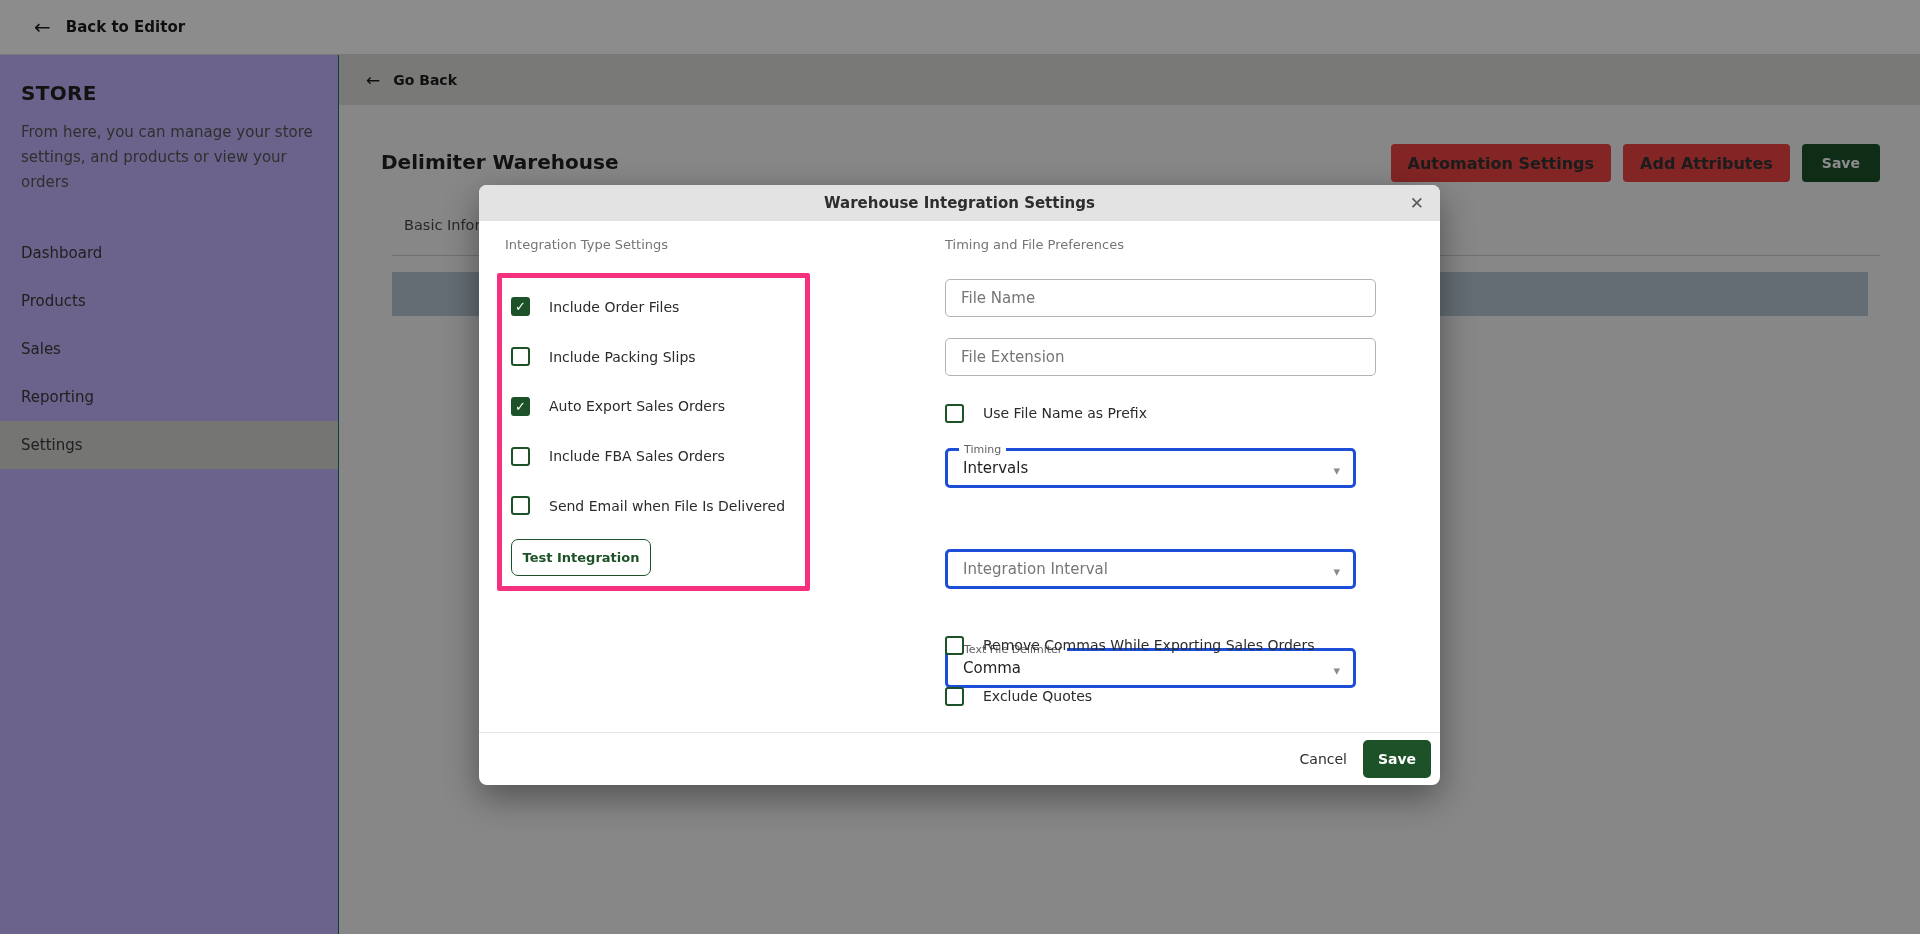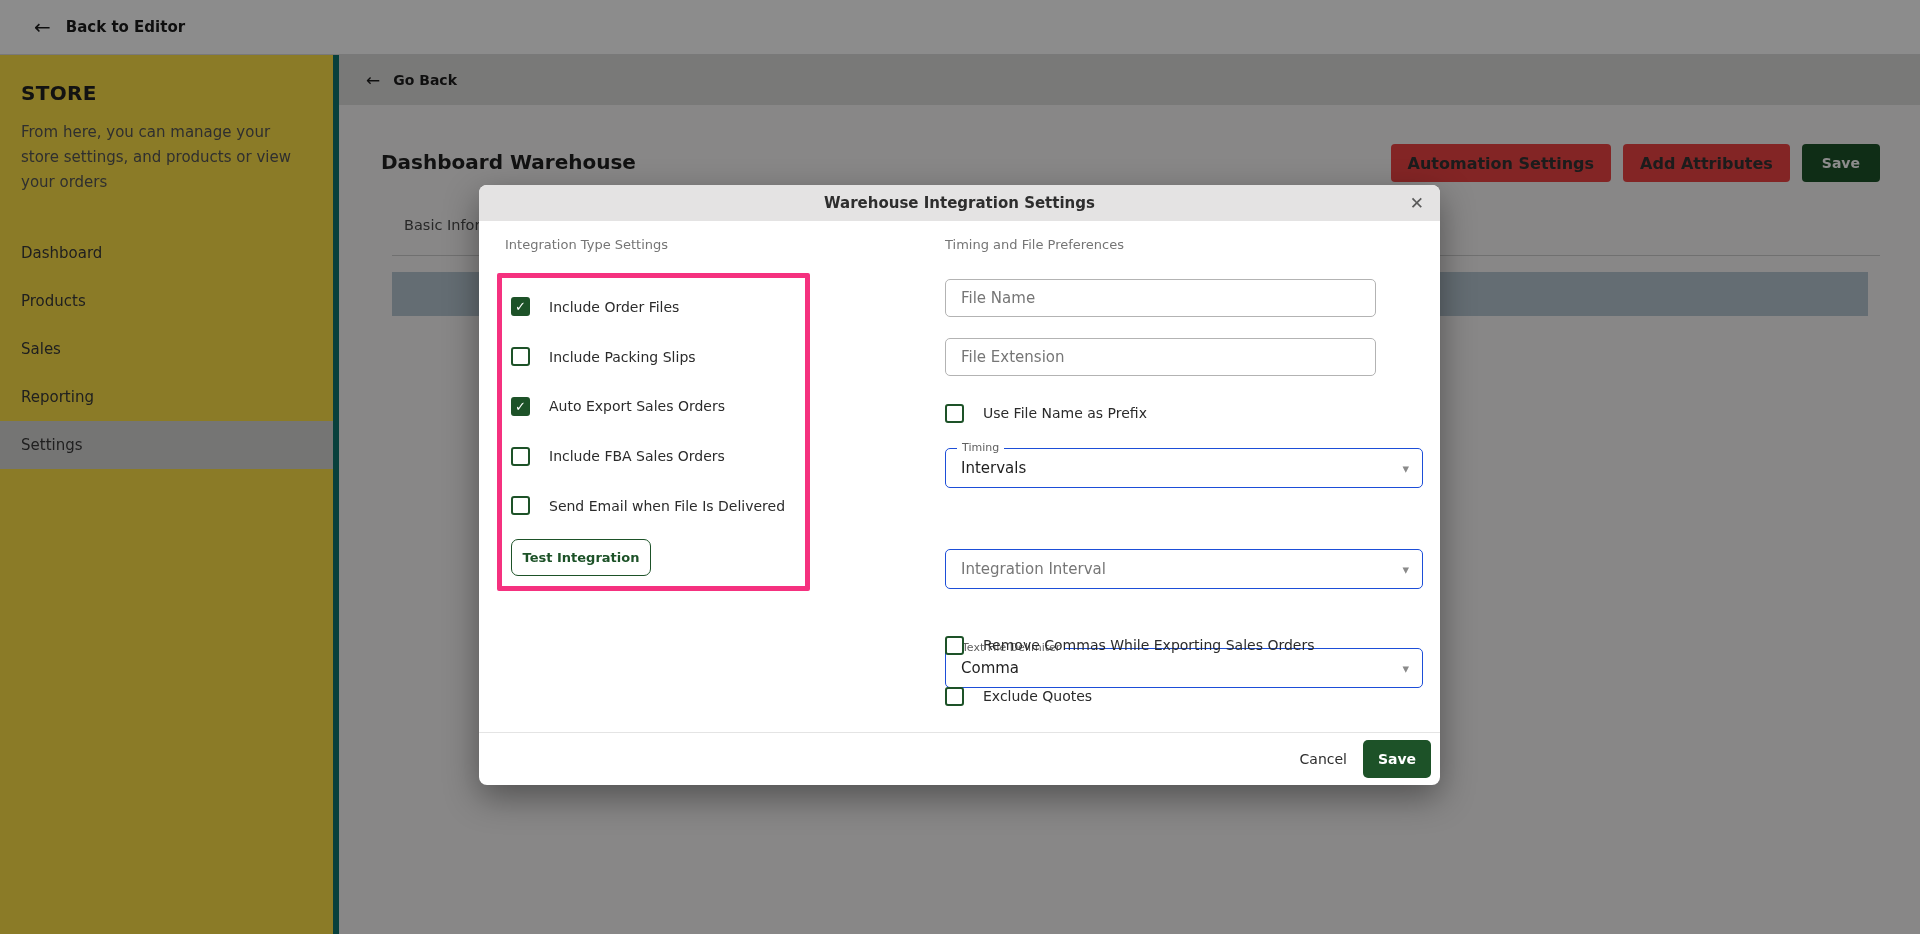--- a/index.html
+++ b/index.html
@@ -7,21 +7,21 @@
     font-family:"DejaVu Sans","Liberation Sans",sans-serif; background:#f6f6f6; }
 
   
   .topbar { position:absolute; left:0; top:0; width:1920px; height:55px;
     background:#ffffff; border-bottom:1px solid #dcdcdc; display:flex; align-items:center;
     padding-left:34px; z-index:1; }
   .back-arrow { font-size:20px; color:#1d1d1d; margin-right:15px; }
   .topbar-label { font-size:15px; font-weight:600; color:#1d1d1d;text-align:right; }
 
   .sidebar { position:absolute; left:0; top:55px; width:339px; height:879px;
-    background:#fde047; border-right:6px solid #0f766e; z-index:1; }
+    background:#c4b5fd; border-right:1px solid #0f766e; z-index:1; }
   .sidebar-inner { padding:26px 21px 0 21px; }
   .store-title { font-size:20px; font-weight:700; color:#222; letter-spacing:.3px; }
   .store-desc { margin-top:15px; font-size:15px; line-height:1.66; color:#565656; }
   .nav { margin-top:34px; }
   .nav-item { height:48px; display:flex; align-items:center; padding-left:21px;
     font-size:15px; color:#3a3a3a; cursor:pointer; }
   .nav-item.selected { background:#d6d5d4; }
 
   .main { position:absolute; left:339px; top:55px; width:1581px; height:879px;
     background:#f7f6f6; z-index:1; }
@@ -71,21 +71,21 @@
   .test-btn { margin-top:8px; width:140px; height:38px; background:#fff;
     border:1px solid #1d5228; border-radius:7px; color:#1d5228; font-weight:700;
     font-size:13px; font-family:inherit; cursor:pointer; }
 
   
   .label-right { left:466px; }
   .rcol { position:absolute; left:466px; width:431px; }
   .text-input { width:431px; height:38px; border:1px solid #b3b3b3; border-radius:5px;
     padding:0 15px; font-size:15px; font-family:inherit; color:#222; background:#fff; }
   .text-input::placeholder { color:#767676; opacity:1; }
-  .select-box { position:relative; width:478px; height:40px; border:1px solid #1d4ed8;
+  .select-box { position:relative; width:411px; height:40px; border:3px solid #1d4ed8;
     border-radius:5px; background:#fff; display:flex; align-items:center;
     padding:0 15px; cursor:pointer; }
   .select-value { font-size:15px; color:#1f1f1f; }
   .select-value.placeholder { color:#767676; }
   .select-caret { position:absolute; right:13px; top:12px; font-size:13px; color:#8a8a8a; }
   .notch-label { position:absolute; top:-8px; left:11px; background:#fff; padding:0 5px;
     font-size:11px; color:#5f5f5f; }
   .cb-row.small { height:24px; }
 
   
@@ -126,21 +126,21 @@
         <span>Settings</span>
       </div>
   </div>
 </div>
 
 <div class="main">
   <div class="goback-bar">
     <span class="goback-arrow">←</span>
     <span class="goback-label">Go Back</span>
   </div>
-  <div class="page-title">Dashboard Warehouse</div>
+  <div class="page-title">Delimiter Warehouse</div>
   <div class="action-row">
     <button class="btn-gray">Automation Settings</button>
     <button class="btn-gray">Add Attributes</button>
     <button class="btn-green">Save</button>
   </div>
   <div class="tab">Basic Information</div>
   <div class="tab-underline"></div>
   <div class="slate-bar"></div>
 </div>
 

